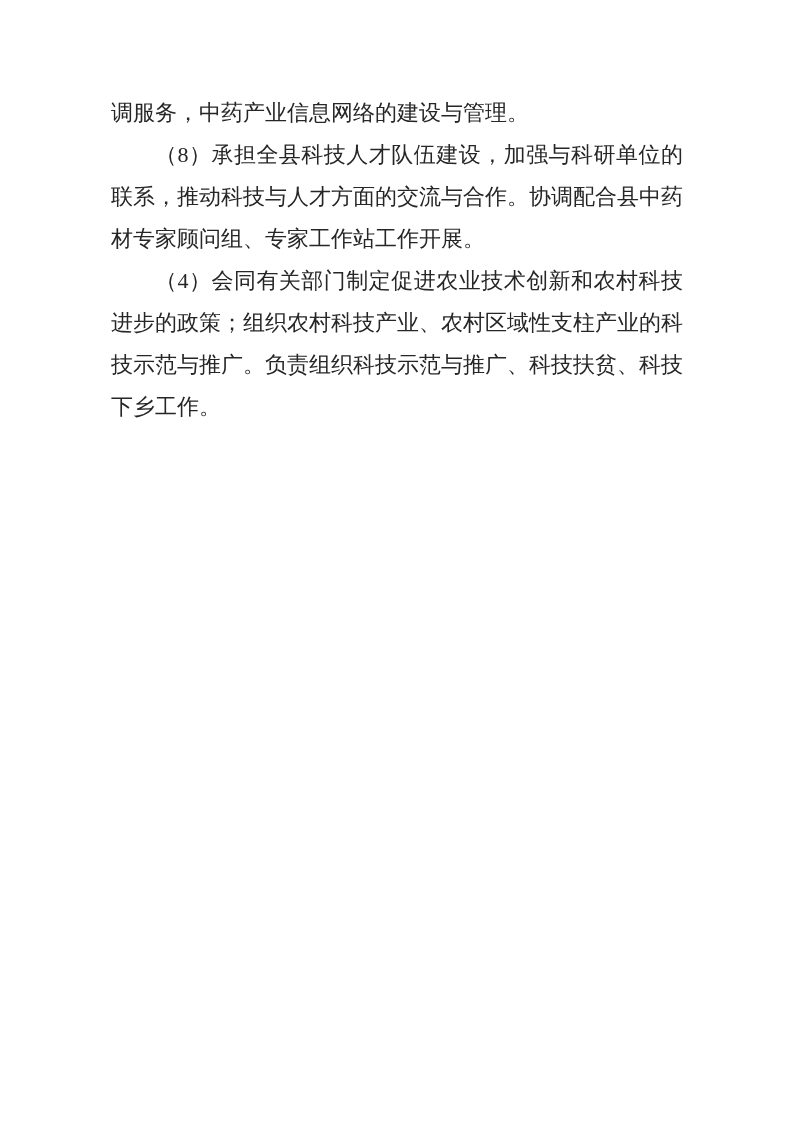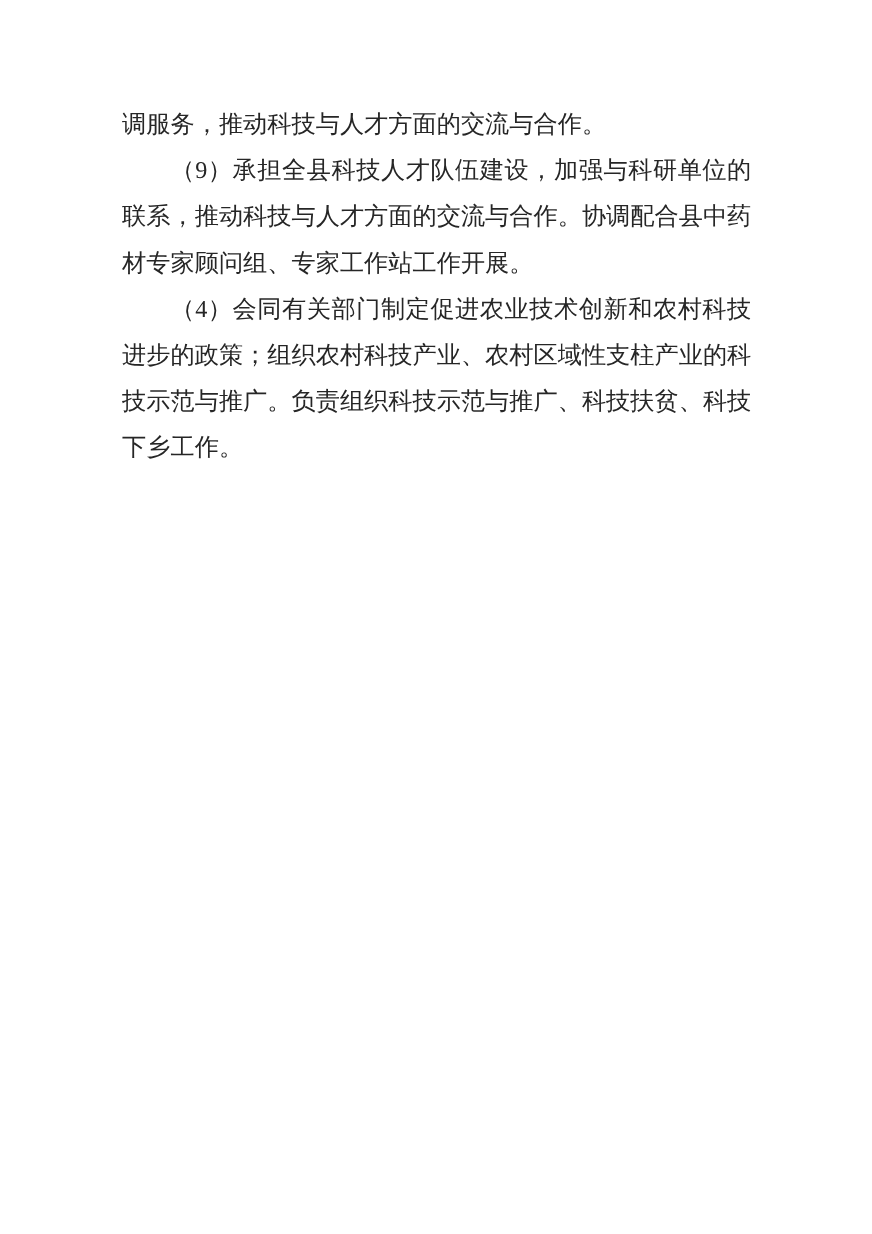--- a/index.html
+++ b/index.html
@@ -41,17 +41,17 @@
 
   .para.continuation {
     text-indent: 0;
   }
 </style>
 </head>
 <body>
 
 <div class="page">
   <div class="text-block">
-    <p class="para continuation">调服务，推动科技与人才方面的交流与合作。</p>
-    <p class="para indented">（9）承担全县科技人才队伍建设，加强与科研单位的联系，推动科技与人才方面的交流与合作。协调配合县中药材专家顾问组、专家工作站工作开展。</p>
+    <p class="para continuation">调服务，中药产业信息网络的建设与管理。</p>
+    <p class="para indented">（8）承担全县科技人才队伍建设，加强与科研单位的联系，推动科技与人才方面的交流与合作。协调配合县中药材专家顾问组、专家工作站工作开展。</p>
     <p class="para indented">（4）会同有关部门制定促进农业技术创新和农村科技进步的政策；组织农村科技产业、农村区域性支柱产业的科技示范与推广。负责组织科技示范与推广、科技扶贫、科技下乡工作。</p>
   </div>
 </div>
 
 </body></html>

